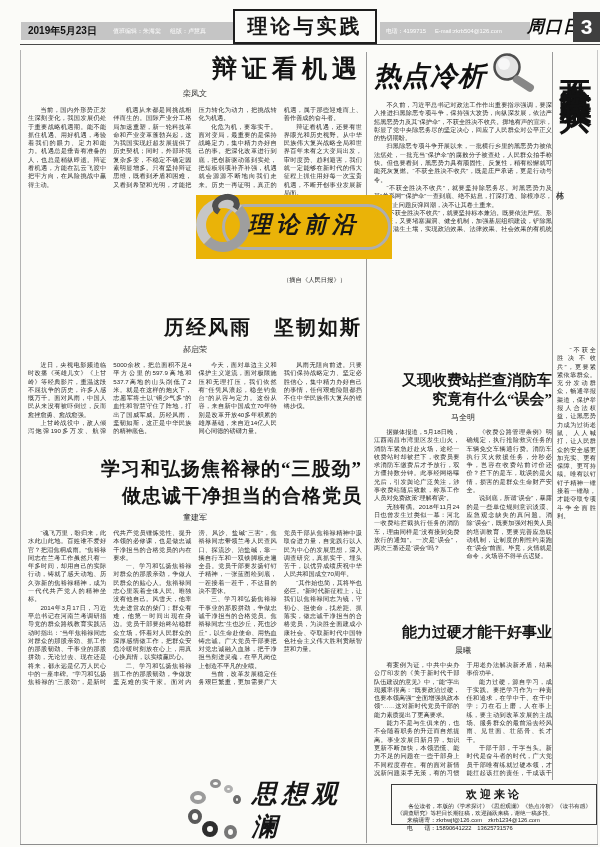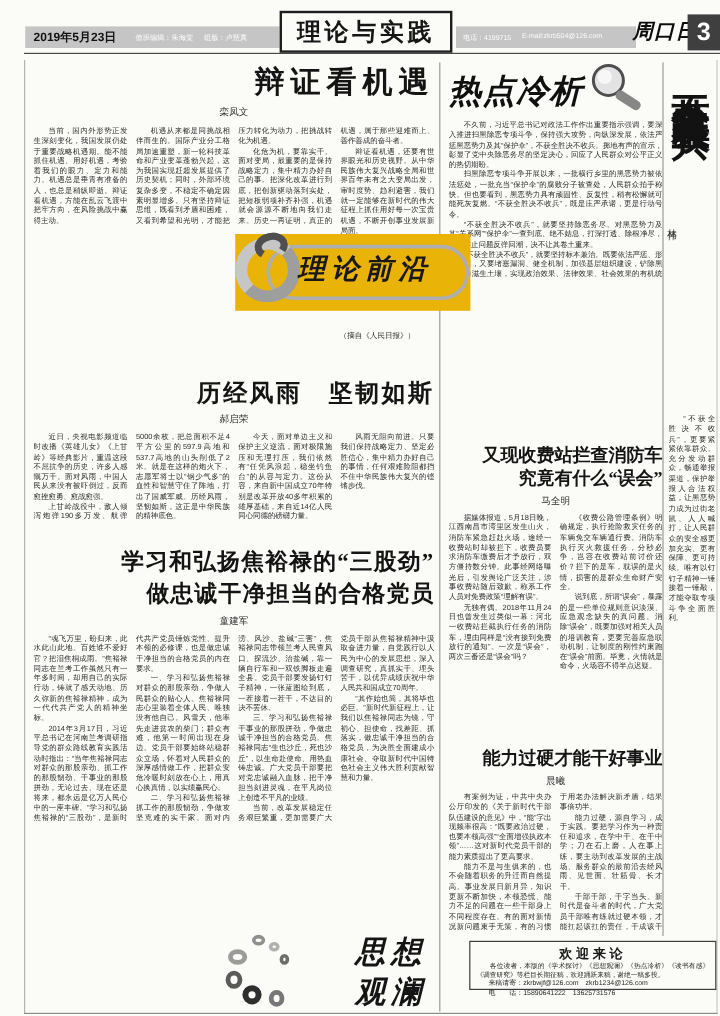--- a/index.html
+++ b/index.html
@@ -76,21 +76,21 @@
   .rings { position:relative; width:66px; height:66px; flex:none; }
   .ring  { position:absolute; border-radius:50%; }
   .r1 { left:24px; top:2px;  width:11px; height:9px;  border:3px solid #8f8f8f; }
   .r2 { left:38px; top:8px;  width:9px;  height:8px;  border:3px solid #b0b0b0; }
   .r3 { left:47px; top:18px; width:8px;  height:9px;  border:3px solid #6d6d6d; }
   .r4 { left:4px;  top:14px; width:16px; height:13px; border:4px solid #9b9b9b; }
   .r5 { left:2px;  top:32px; width:14px; height:15px; border:4px solid #5a5a5a; }
   .r6 { left:16px; top:44px; width:16px; height:16px; border:5px solid #2e2e2e; }
   .r7 { left:38px; top:48px; width:13px; height:14px; border:4px solid #777; }
   .thoughts-text { font-size:25px; font-weight:bold; letter-spacing:5px; color:#151515;
-                   font-style:italic; font-family:"Liberation Serif","DejaVu Serif",serif;margin-left:44px; }
+                   font-style:italic; font-family:"Liberation Serif","DejaVu Serif",serif; }
 
   
   #hot-header { position:absolute; left:374px; top:54px; width:178px; height:44px;
                 display:flex; align-items:center; }
   .hot-title { font-size:27px; font-weight:bold; letter-spacing:1px; color:#101010;
                font-style:italic; font-family:"Liberation Serif","DejaVu Serif",serif; }
   .magnifier { margin-left:2px; margin-top:-8px; }
   #hot-body { position:absolute; left:374px; top:101px; width:178px; height:266px; }
 
   #toll { position:absolute; left:374px; top:371px; width:178px; }

